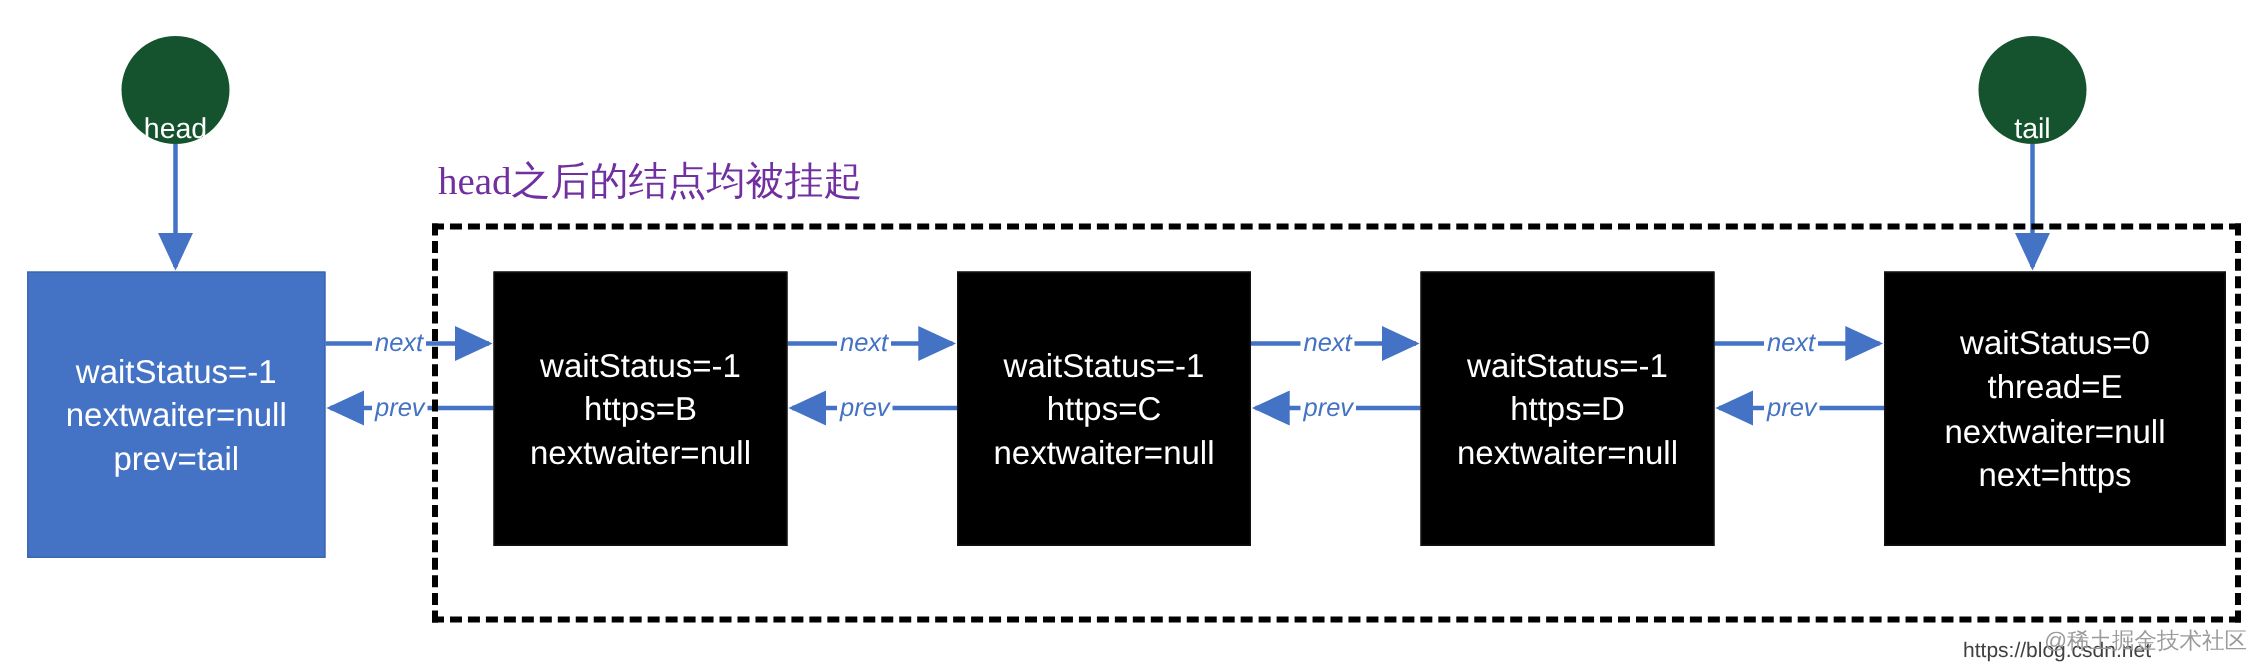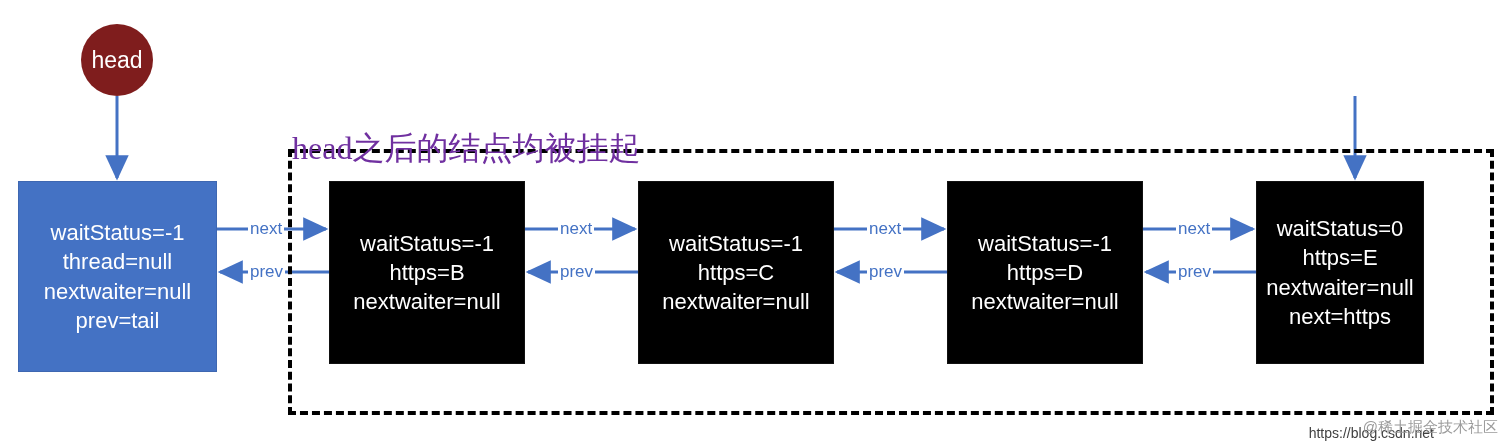--- a/index.html
+++ b/index.html
@@ -16,26 +16,26 @@
     height: 443px;
     background: #ffffff;
     overflow: hidden;
   }
   
   .ptr-circle {
     position: absolute;
     width: 72px;
     height: 72px;
     border-radius: 50%;
-    background: #7f1d1d;
+    background: #14532d;
     display: flex;
-    align-items: center;
+    align-items: flex-end;
     justify-content: center;
     color: #ffffff;
-    font-size: 23px;
+    font-size: 19px;
     line-height: 1;
   }
   
   .node {
     position: absolute;
     display: flex;
     flex-direction: column;
     align-items: center;
     justify-content: center;
     text-align: center;
@@ -60,40 +60,40 @@
     position: absolute;
     border: 4px dashed #000000;
     box-sizing: border-box;
     background: transparent;
   }
   
   #group-annotation {
     position: absolute;
     color: #7030A0;
     font-family: "Liberation Serif", serif;
-    font-size: 32px;
-    white-space: nowrap;
-    margin-top: 24px;
+    font-size: 26px;
+    white-space: nowrap;
   }
   
   #arrows {
     position: absolute;
     left: 0;
     top: 0;
     width: 1512px;
     height: 443px;
     pointer-events: none;
   }
   .edge-label {
     position: absolute;
     color: #4472C4;
     font-size: 17px;
     background: #ffffff;
     padding: 0 2px;
     white-space: nowrap;
+    font-style: italic;
   }
   
   #watermark {
     position: absolute;
     right: 14px;
     bottom: 6px;
     color: #9b9b9b;
     font-size: 15px;
     white-space: nowrap;
   }
@@ -162,24 +162,26 @@
     </g>
   </svg>
 
   <div id="group-region" style="left:288px; top:149px; width:1206px; height:266px;"></div>
 
   <div id="group-annotation" style="left:292px; top:103px;">head之后的结点均被挂起</div>
 
   <div class="ptr-circle" style="left:81px; top:24px;">
     <span>head</span>
   </div>
+  <div class="ptr-circle" style="left:1319px; top:24px;">
+    <span>tail</span>
+  </div>
 
   <div class="node head-node" style="left:18px; top:181px; width:199px; height:191px;">
     <span class="line">waitStatus=-1</span>
-    <span class="line">thread=null</span>
     <span class="line">nextwaiter=null</span>
     <span class="line">prev=tail</span>
   </div>
 
   <div class="node waiter-node" style="left:329px; top:181px; width:196px; height:183px;">
     <span class="line">waitStatus=-1</span>
     <span class="line">https=B</span>
     <span class="line">nextwaiter=null</span>
   </div>
 
@@ -188,23 +190,23 @@
     <span class="line">https=C</span>
     <span class="line">nextwaiter=null</span>
   </div>
 
   <div class="node waiter-node" style="left:947px; top:181px; width:196px; height:183px;">
     <span class="line">waitStatus=-1</span>
     <span class="line">https=D</span>
     <span class="line">nextwaiter=null</span>
   </div>
 
-  <div class="node waiter-node" style="left:1256px; top:181px; width:168px; height:183px;">
+  <div class="node waiter-node" style="left:1256px; top:181px; width:228px; height:183px;">
     <span class="line">waitStatus=0</span>
-    <span class="line">https=E</span>
+    <span class="line">thread=E</span>
     <span class="line">nextwaiter=null</span>
     <span class="line">next=https</span>
   </div>
 
   <div class="edge-label" style="left:248px; top:219px;">next</div>
   <div class="edge-label" style="left:248px; top:262px;">prev</div>
 
   <div class="edge-label" style="left:558px; top:219px;">next</div>
   <div class="edge-label" style="left:558px; top:262px;">prev</div>
 

